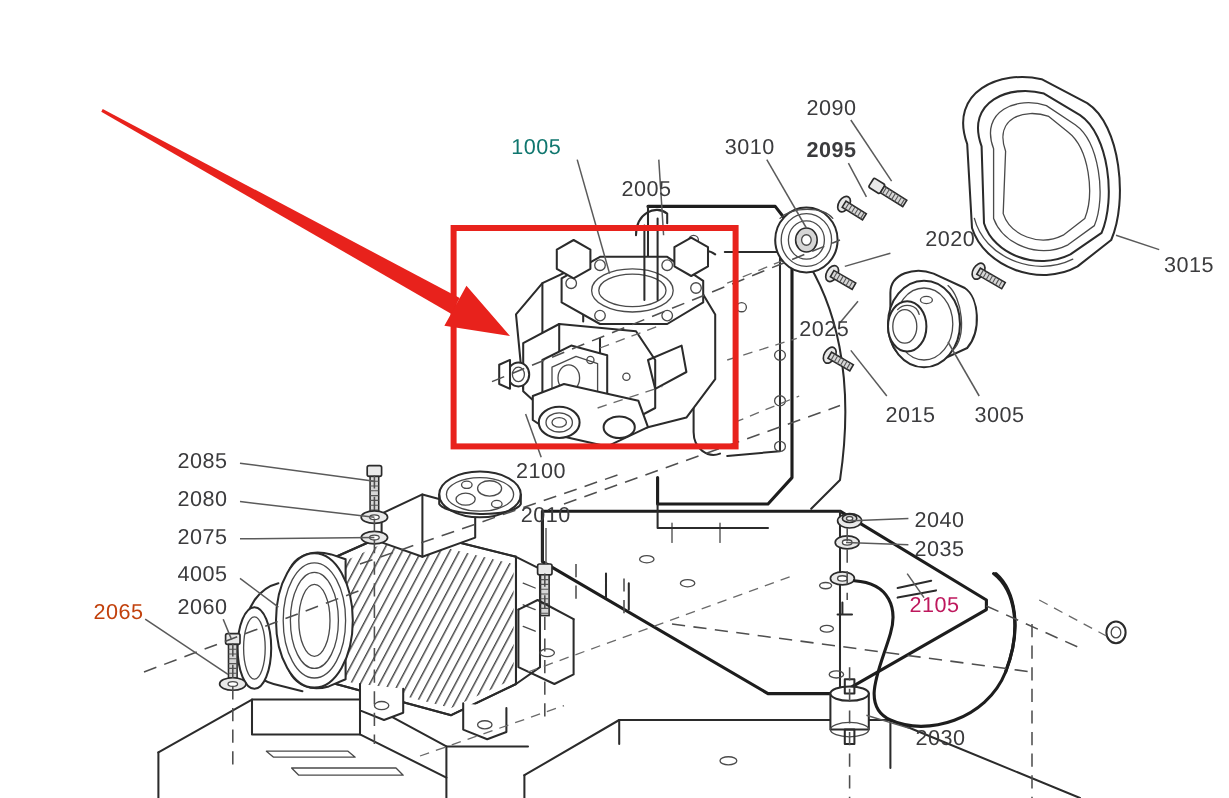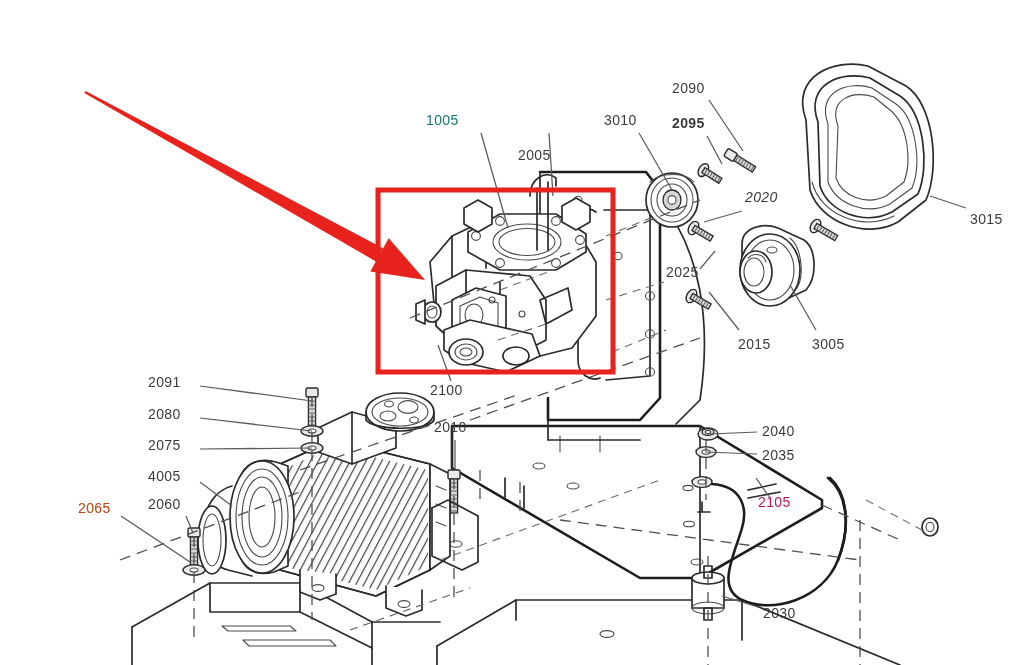--- a/index.html
+++ b/index.html
@@ -2,21 +2,21 @@
 <html><head>
 <meta charset="utf-8">
 <title>Parts Diagram</title>
 <style>
   html,body{margin:0;padding:0;background:#fff;}
   body{width:1024px;height:665px;overflow:hidden;
        font-family:"Liberation Sans","DejaVu Sans",sans-serif;}
   #stage{position:relative;width:1024px;height:665px;background:#ffffff;}
   #art{position:absolute;inset:0;width:1024px;height:665px;}
   #overlay{position:absolute;inset:0;width:1024px;height:665px;pointer-events:none;}
-  .lbl{position:absolute;color:#3b3b3d;font-size:14px;letter-spacing:.4px;
+  .lbl{position:absolute;color:#3b3b3d;font-size:18px;letter-spacing:.4px;
        white-space:nowrap;line-height:1;font-family:"Liberation Sans","DejaVu Sans",sans-serif;}
 </style>
 </head>
 <body>
 
 <div id="stage" style="background: rgb(255, 255, 255);">
 
   <svg id="art" viewBox="0 0 1024 665">
     <defs>
       <style>
@@ -332,28 +332,28 @@
         <line x1="758" y1="607" x2="722" y2="596"></line>
       </g>
   </svg>
 
   <div id="labels">
       <div class="lbl" style="left: 426px; top: 113px; color: #0f766e;">1005</div>
       <div class="lbl" style="left: 518px; top: 113px; color: rgb(59, 59, 61); margin-top: 35px;">2005</div>
       <div class="lbl" style="left: 604px; top: 113px; color: rgb(59, 59, 61);">3010</div>
       <div class="lbl" style="left: 672px; top: 81px; color: rgb(59, 59, 61);">2090</div>
       <div class="lbl" style="left: 672px; top: 116px; color: rgb(59, 59, 61); font-weight: bold;">2095</div>
-      <div class="lbl" style="left: 745px; top: 190px; color: rgb(59, 59, 61); font-style: italic;">2020</div>
+      <div class="lbl" style="left: 771px; top: 190px; color: rgb(59, 59, 61);">2020</div>
       <div class="lbl" style="left: 666px; top: 265px; color: rgb(59, 59, 61);">2025</div>
       <div class="lbl" style="left: 970px; top: 212px; color: rgb(59, 59, 61);">3015</div>
       <div class="lbl" style="left: 738px; top: 337px; color: rgb(59, 59, 61);">2015</div>
       <div class="lbl" style="left: 812px; top: 337px; color: rgb(59, 59, 61);">3005</div>
       <div class="lbl" style="left: 430px; top: 383px; color: rgb(59, 59, 61);">2100</div>
       <div class="lbl" style="left: 434px; top: 420px; color: rgb(59, 59, 61);">2010</div>
-      <div class="lbl" style="left: 148px; top: 375px; color: rgb(59, 59, 61);">2091</div>
+      <div class="lbl" style="left: 148px; top: 375px; color: rgb(59, 59, 61);">2085</div>
       <div class="lbl" style="left: 148px; top: 407px; color: rgb(59, 59, 61);">2080</div>
       <div class="lbl" style="left: 148px; top: 438px; color: rgb(59, 59, 61);">2075</div>
       <div class="lbl" style="left: 148px; top: 469px; color: rgb(59, 59, 61);">4005</div>
       <div class="lbl" style="left: 78px; top: 501px; color: #c2410c;">2065</div>
       <div class="lbl" style="left: 148px; top: 497px; color: rgb(59, 59, 61);">2060</div>
       <div class="lbl" style="left: 762px; top: 424px; color: rgb(59, 59, 61);">2040</div>
       <div class="lbl" style="left: 762px; top: 448px; color: rgb(59, 59, 61);">2035</div>
       <div class="lbl" style="left: 758px; top: 495px; color: #be185d;">2105</div>
       <div class="lbl" style="left: 763px; top: 606px; color: rgb(59, 59, 61);">2030</div>
     </div>

